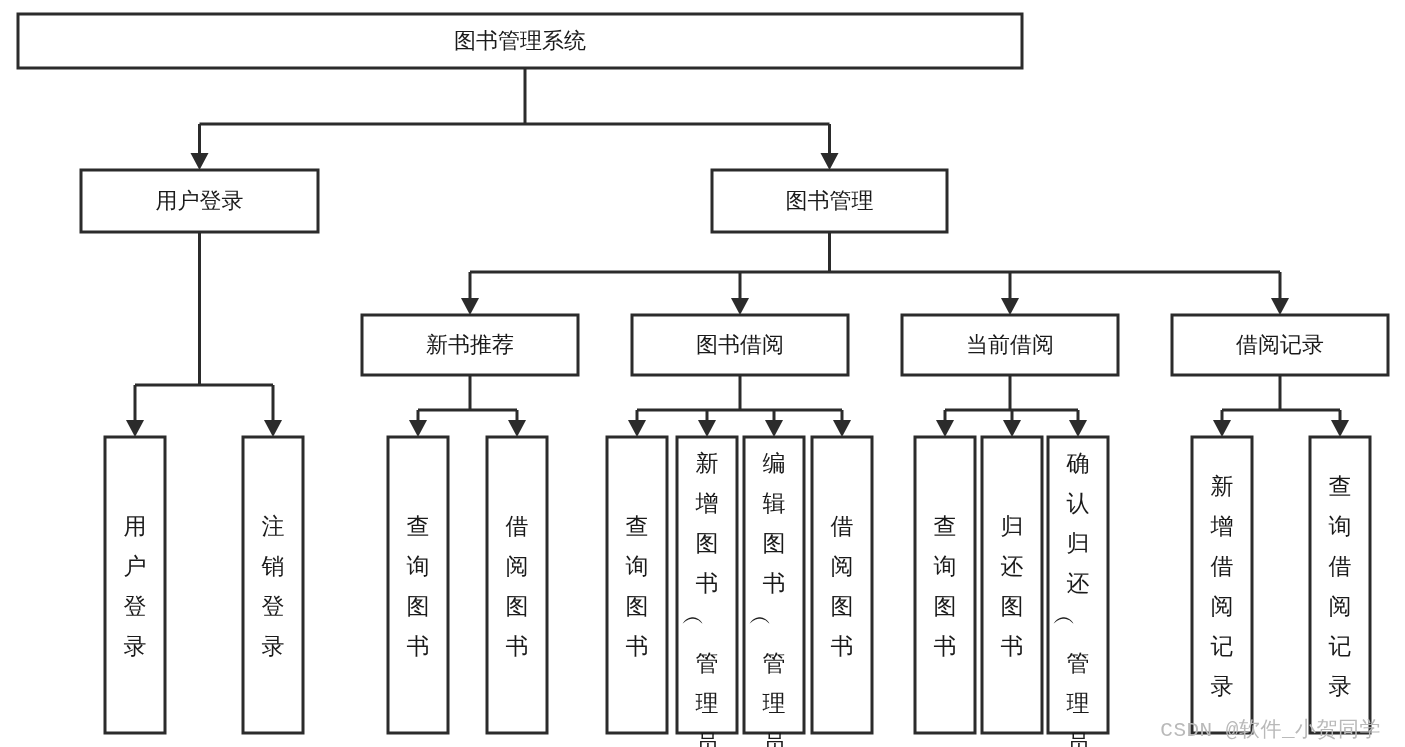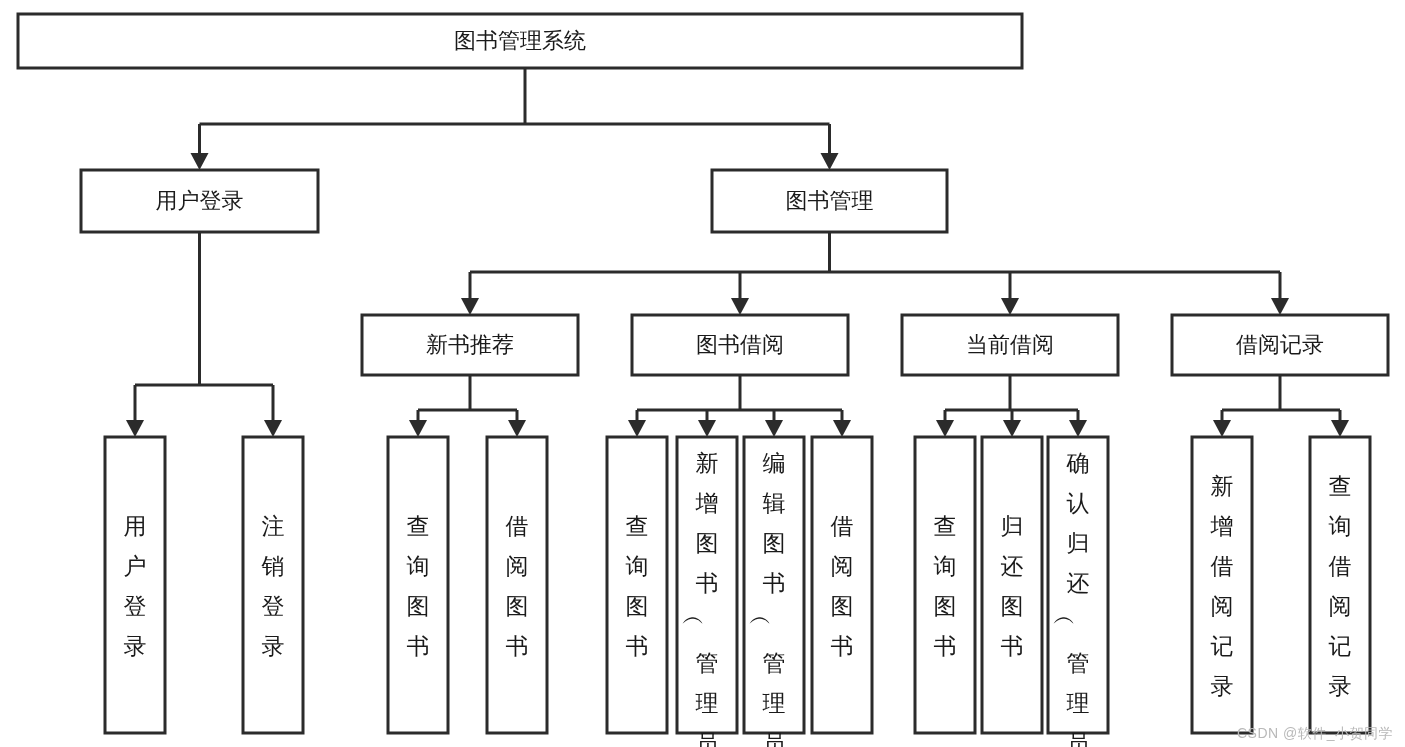--- a/index.html
+++ b/index.html
@@ -17,23 +17,23 @@
     font-family:"DejaVu Sans","Liberation Sans",sans-serif;
     font-size:22px;fill:#1a1a1a;
     text-anchor:middle;dominant-baseline:middle;
   }
   .leaf-label{
     font-family:"DejaVu Sans","Liberation Sans",sans-serif;
     font-size:23px;fill:#1a1a1a;
     text-anchor:middle;
   }
   .watermark{
-    position:absolute;right:12px;bottom:4px;
-    font-family:Liberation Sans, sans-serif;
-    font-size:14px;color:#b9b9b9;white-space:nowrap;
+    position:absolute;right:24px;bottom:4px;
+    font-family:Liberation Mono, monospace;
+    font-size:21px;color:#b9b9b9;white-space:nowrap;
     letter-spacing:.5px;
     pointer-events:none;
   }
 </style>
 </head>
 <body>
 
 <svg id="diagram" viewBox="0 0 1405 747" xmlns="http://www.w3.org/2000/svg">
   <g id="edges-layer">
       <line x1="525" y1="68" x2="525" y2="124" class="conn"></line>

